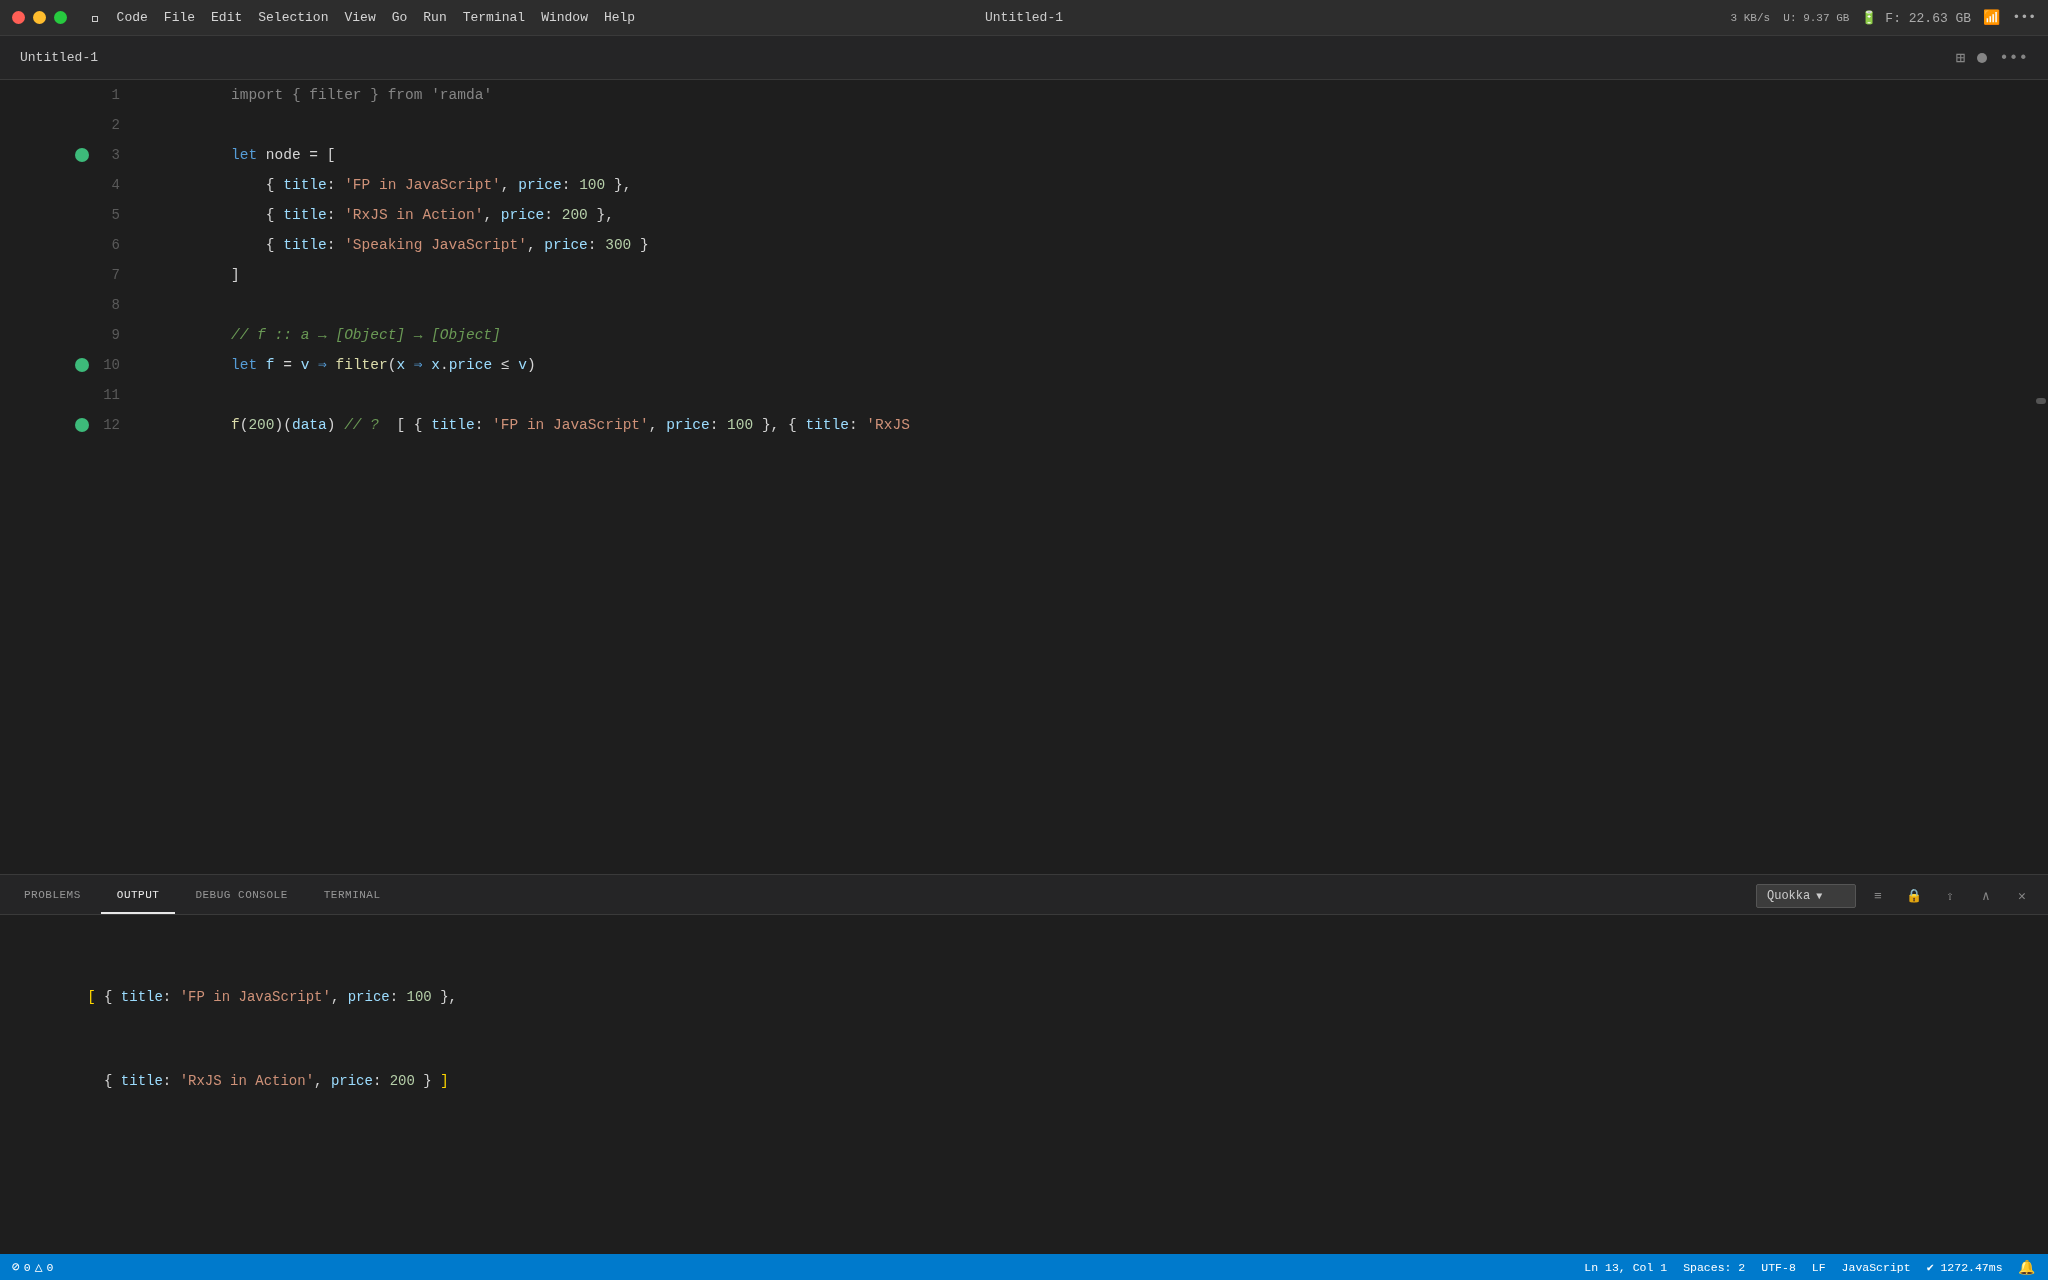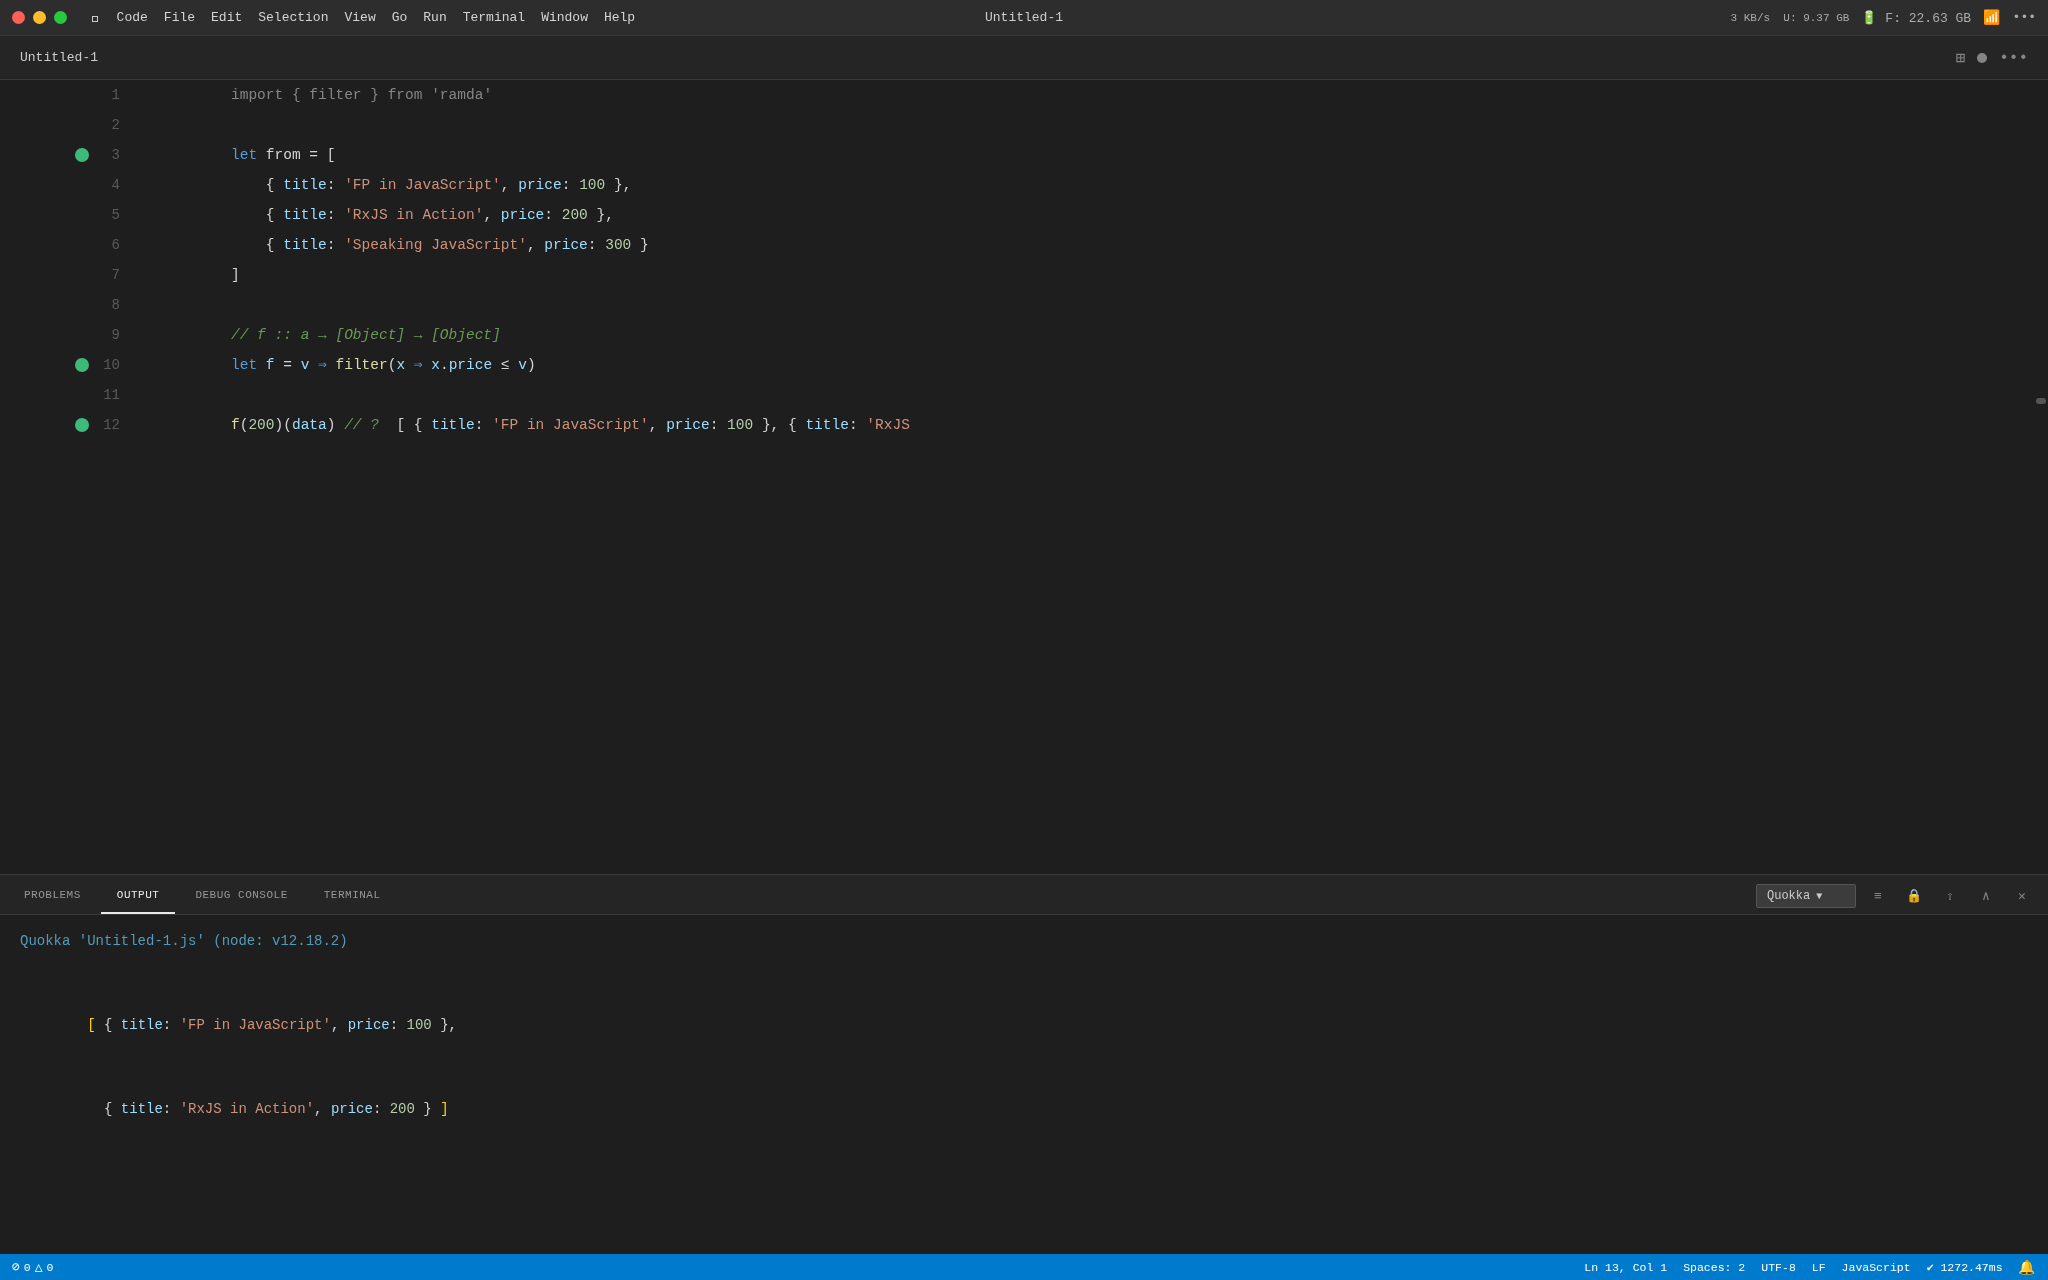--- a/index.html
+++ b/index.html
@@ -350,21 +350,21 @@
         <div class="lnum">2</div>
         <div class="lcode"></div>
       </div>
 
       <div class="line-row">
         <div class="gutter">
           <div class="breakpoint"></div>
         </div>
         <div class="lnum">3</div>
         <div class="lcode">
-          <span class="kw">let</span><span class="white"> from = [</span>
+          <span class="kw">let</span><span class="white"> node = [</span>
         </div>
       </div>
 
       <div class="line-row">
         <div class="gutter"></div>
         <div class="lnum">4</div>
         <div class="lcode">
           <span class="white">    { </span><span class="prop">title</span><span class="white">: </span><span class="str">'FP in JavaScript'</span><span class="white">, </span><span class="prop">price</span><span class="white">: </span><span class="num">100</span><span class="white"> },</span>
         </div>
       </div>
@@ -453,21 +453,20 @@
         </div>
         <div class="panel-tab-action" title="Clear Output">≡</div>
         <div class="panel-tab-action" title="Lock">🔒</div>
         <div class="panel-tab-action" title="Open in Editor">⇧</div>
         <div class="panel-tab-action" title="Collapse">∧</div>
         <div class="panel-tab-action" title="Close">✕</div>
       </div>
     </div>
 
     <div class="panel-content">
-      <div class="output-line output-header">Quokka 'Untitled-1.js' (node: v12.18.2)</div>
       <div class="output-line">&nbsp;</div>
       <div class="output-line">
         <span class="output-bracket">[ </span><span class="white">{ </span><span class="output-key">title</span><span class="white">: </span><span class="output-str">'FP in JavaScript'</span><span class="white">, </span><span class="output-key">price</span><span class="white">: </span><span class="output-num">100</span><span class="white"> },</span>
       </div>
       <div class="output-line">
         <span class="white">  { </span><span class="output-key">title</span><span class="white">: </span><span class="output-str">'RxJS in Action'</span><span class="white">, </span><span class="output-key">price</span><span class="white">: </span><span class="output-num">200</span><span class="white"> } </span><span class="output-bracket">]</span>
       </div>
     </div>
   </div>
 </div>

